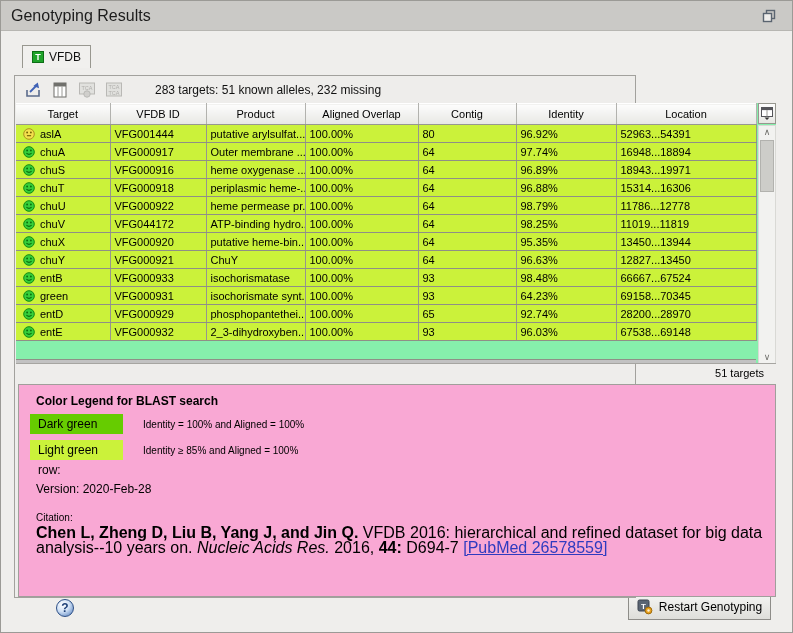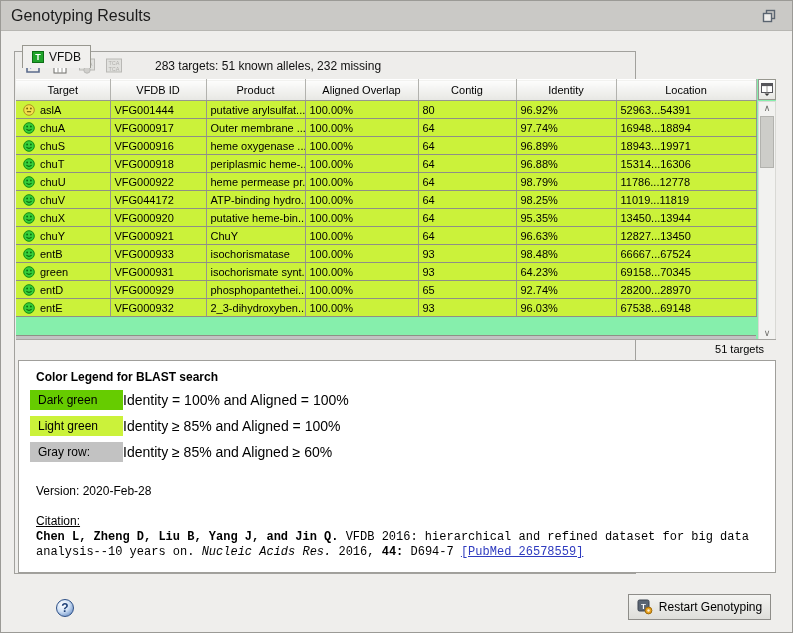--- a/index.html
+++ b/index.html
@@ -19,21 +19,21 @@
   .tab {
     position:absolute; left:21px; top:44px; height:23px; z-index:3;
     background:#f1f0ee; border:1px solid #98978f; border-bottom:none;
     display:flex; align-items:center; padding:0 9px; gap:5px;
   }
   .tab-label { font-size:12px; color:#111; }
   .tab-icon { width:12px; height:12px; background:#1fa32a; border:1px solid #0d6e15; color:#fff;
     font-size:9px; font-weight:bold; text-align:center; line-height:11px; }
 
   .panel {
-    position:absolute; left:13px; top:50px; width:622px; height:523px;
+    position:absolute; left:13px; top:74px; width:622px; height:523px;
     background:#eeedeb; border:1px solid #a2a19d; z-index:2;
   }
   .toolbar { position:absolute; left:0; top:0; width:100%; height:27px; display:flex; align-items:center; }
   .tbtn { width:22px; height:20px; display:flex; align-items:center; justify-content:center; margin-left:5px; }
   .tbtn:first-child { margin-left:7px; }
   .tbtn.disabled { opacity:0.55; }
   .summary { margin-left:30px; font-size:12px; color:#111; }
 
   .tablewrap { position:absolute; left:1px; top:27px; width:760px; height:261px; background:#86efac;
     border-bottom:1px solid #a6a5a1; overflow:hidden; }
@@ -62,28 +62,28 @@
   .sb-track { position:absolute; left:0; top:22px; width:18px; height:239px; background:#f2f2f0; border:1px solid #d9d9d5; }
   .sb-up, .sb-down { position:absolute; left:0; width:18px; height:14px; text-align:center;
     color:#6e6e6a; font-size:9px; line-height:14px; }
   .sb-up { top:22px; } .sb-down { top:247px; }
   .sb-thumb { position:absolute; left:2px; top:37px; width:14px; height:52px; background:#cdcdc9; border:1px solid #b2b2ae; }
 
   .status-strip { position:absolute; left:1px; top:288px; width:760px; height:19px;
     font-size:11px; color:#000; text-align:right; padding:3px 12px 0 16px; }
 
   .legendbox { position:absolute; left:3px; top:308px; width:758px; height:213px;
-    background:#ffffff; border:1px solid #a09f9b; padding:9px 14px 0 11px; overflow:hidden; }
+    background:#f9a8d4; border:1px solid #a09f9b; padding:9px 14px 0 11px; overflow:hidden; }
   .legend-title { font-size:12px; font-weight:bold; color:#000; margin-left:6px; }
   .legend-row { display:flex; align-items:center; margin-top:6px; height:20px; }
   .legend-swatch { width:93px; height:20px; font-size:12px; color:#000; padding-left:8px; line-height:20px; }
-  .legend-desc { font-size:14px; color:#000; }
+  .legend-desc { font-size:10px; color:#000; margin-left:20px; }
   .legend-version { font-size:12px; color:#000; margin:22px 0 16px 6px; }
-  .legend-citation-label { font-size:12px; color:#000; margin:13px 0 0 6px;text-decoration:underline; }
-  .legend-citation { font-size:12px; color:#000; margin:2px 0 7px 6px; width:730px; line-height:15px;font-family:Liberation Mono, monospace; }
+  .legend-citation-label { font-size:10px; color:#000; margin:13px 0 0 6px; }
+  .legend-citation { font-size:16px; color:#000; margin:2px 0 7px 6px; width:730px; line-height:15px; }
   .cit-bold { font-weight:bold; }
   .cit-italic { font-style:italic; }
   .pubmed-link { color:var(--link-blue); text-decoration:underline; cursor:pointer; }
 
   .footer { position:absolute; left:0; top:589px; width:793px; height:44px; }
   .help-btn { position:absolute; left:55px; top:9px; width:18px; height:18px; border-radius:50%;
     background:radial-gradient(circle at 35% 30%, #ffffff 0%, #cfe0f5 45%, #4a76b8 100%);
     border:1px solid #2d4f86; color:#1d3f77; font-weight:bold; font-size:12px;
     text-align:center; line-height:16px; }
   .restart-btn { position:absolute; left:627px; top:4px; width:143px; height:26px;
@@ -361,24 +361,20 @@
       <div class="legend-title">Color Legend for BLAST search</div>
 
       <div class="legend-row">
         <span class="legend-swatch" style="background: rgb(102, 204, 0);">Dark green row:</span>
         <span class="legend-desc">Identity = 100% and Aligned = 100%</span>
       </div>
       <div class="legend-row">
         <span class="legend-swatch" style="background: rgb(203, 242, 58);">Light green row:</span>
         <span class="legend-desc">Identity ≥ 85% and Aligned = 100%</span>
       </div>
-      <div class="legend-row">
-        <span class="legend-swatch" style="background: rgb(194, 194, 194);">Gray row:</span>
-        <span class="legend-desc">Identity ≥ 85% and Aligned ≥ 60%</span>
-      </div>
 
       <div class="legend-version">Version: 2020-Feb-28</div>
 
       <div class="legend-citation-label">Citation:</div>
       <div class="legend-citation">
         <span class="cit-bold">Chen L, Zheng D, Liu B, Yang J, and Jin Q.</span>
         <span>VFDB 2016: hierarchical and refined dataset for big data analysis--10 years on.</span>
         <span class="cit-italic">Nucleic Acids Res.</span>
         <span>2016,</span>
         <span class="cit-bold">44:</span>

